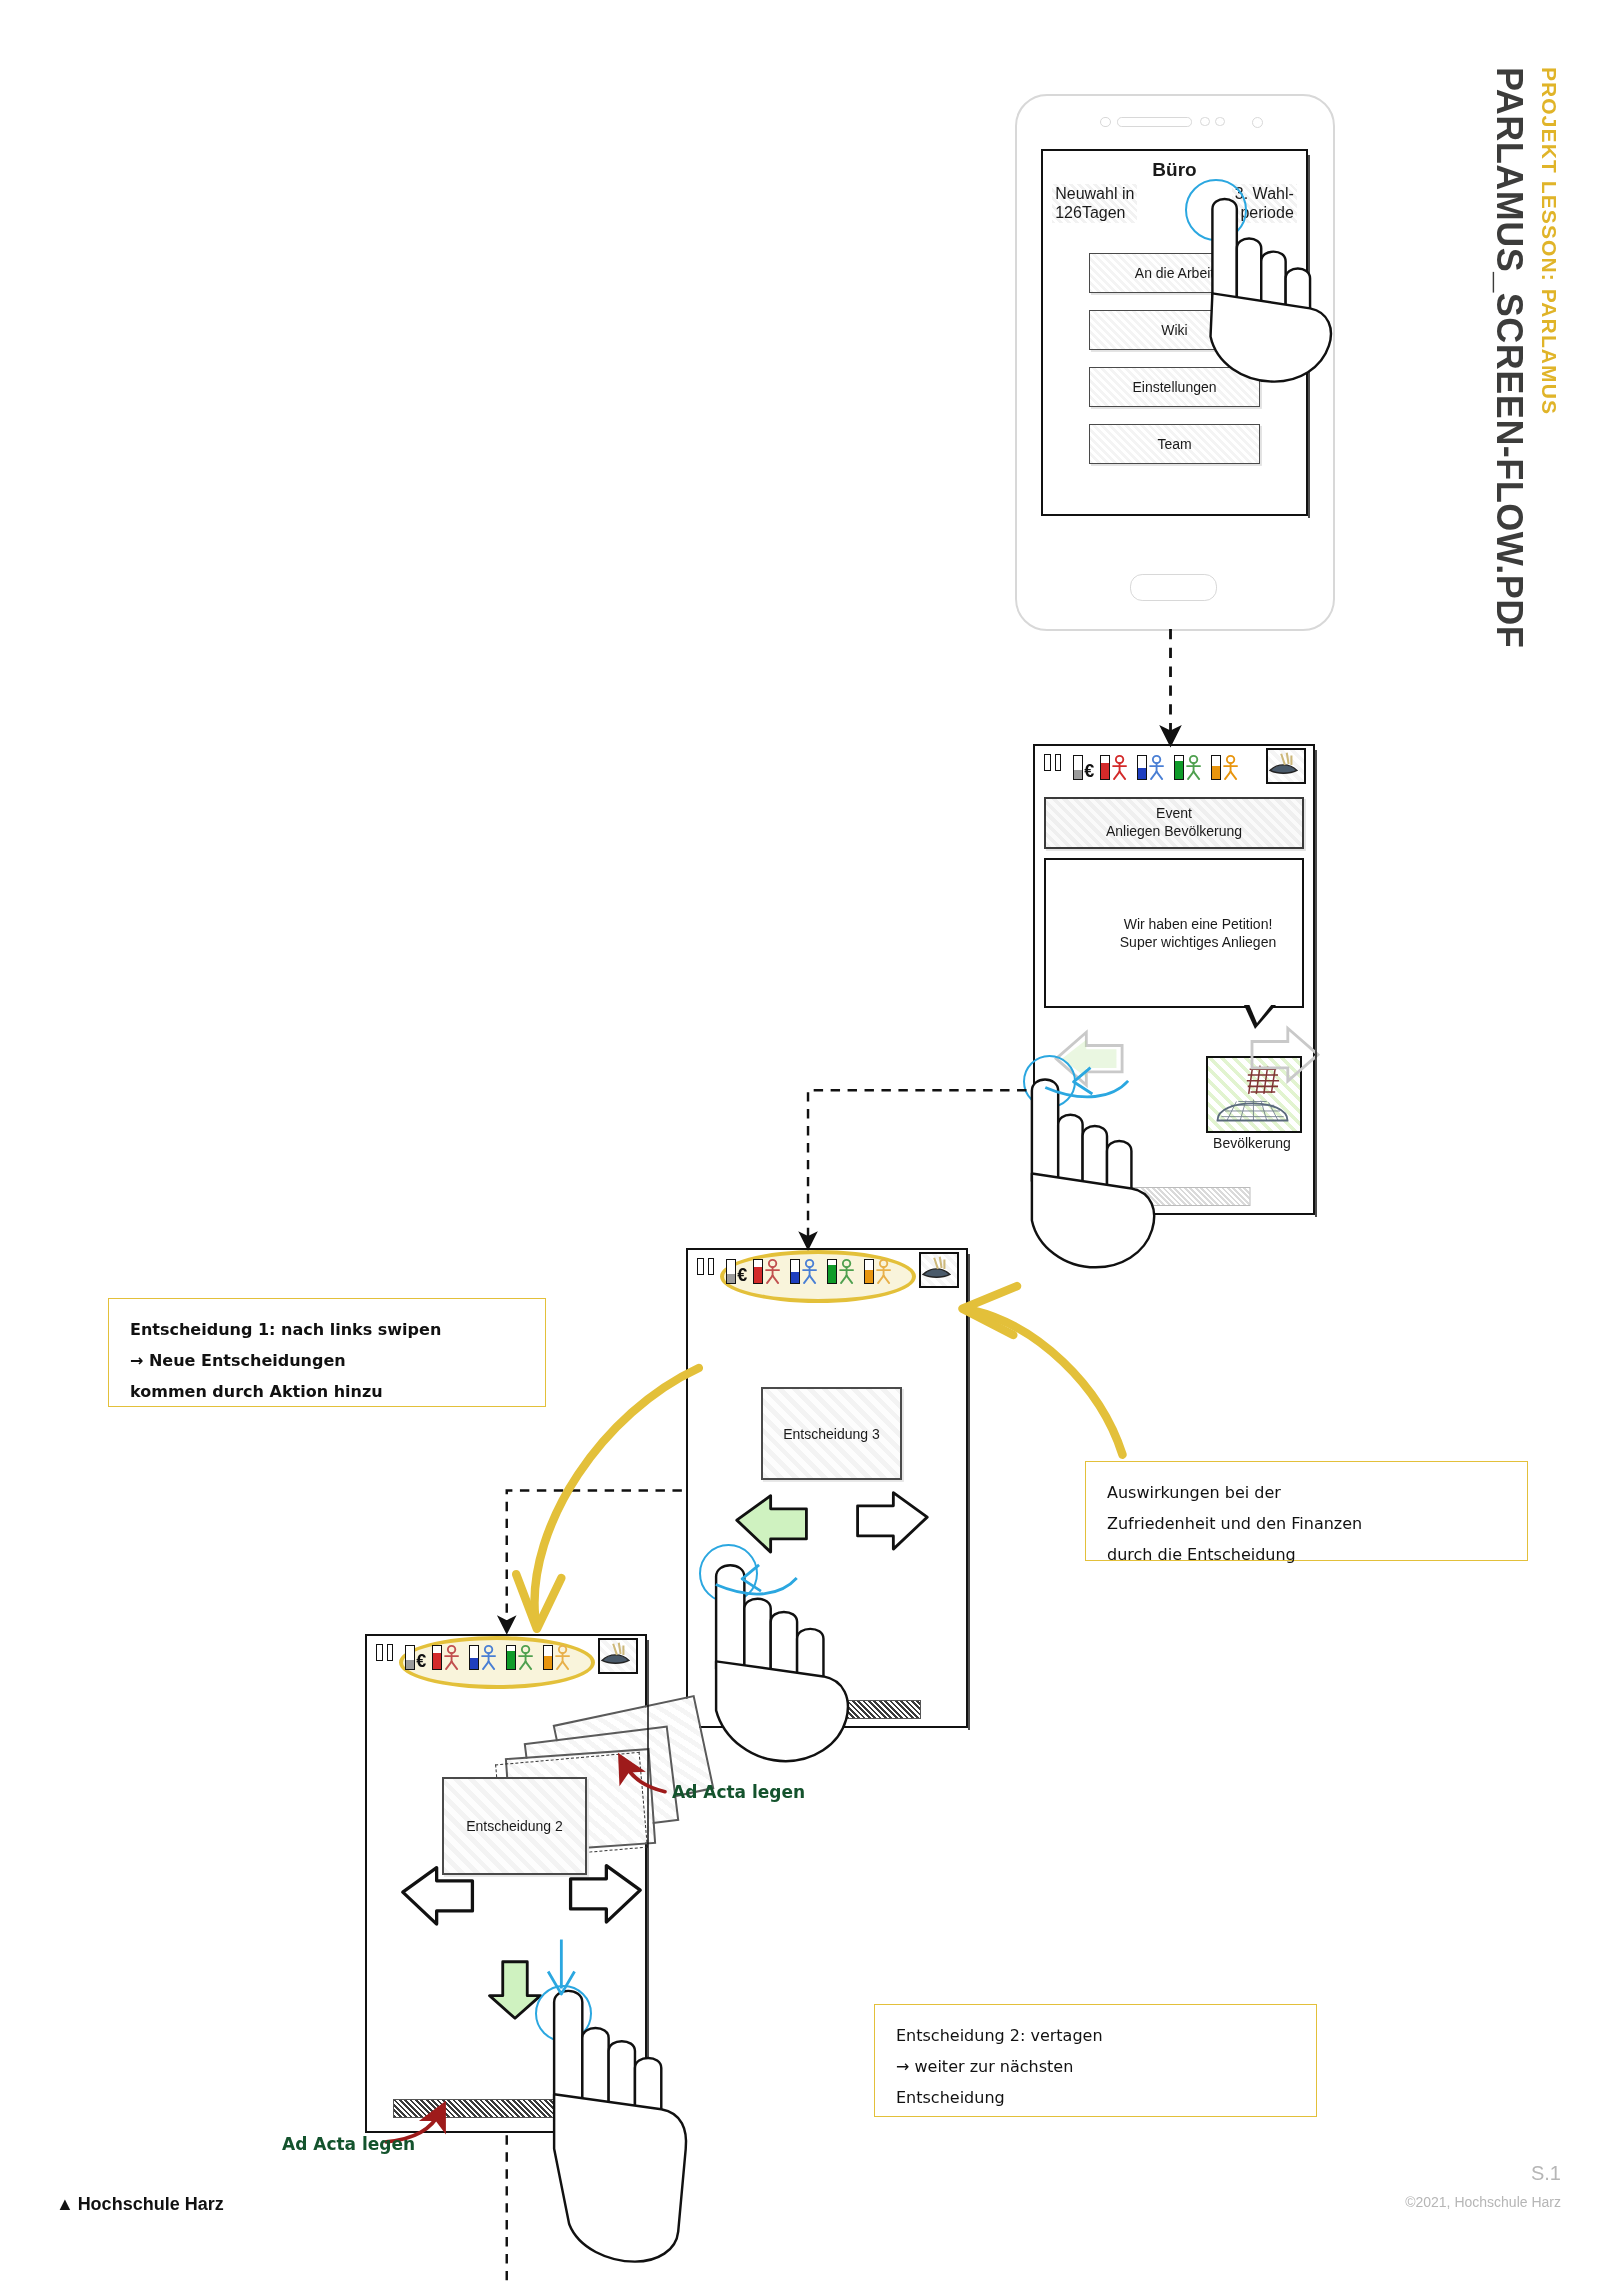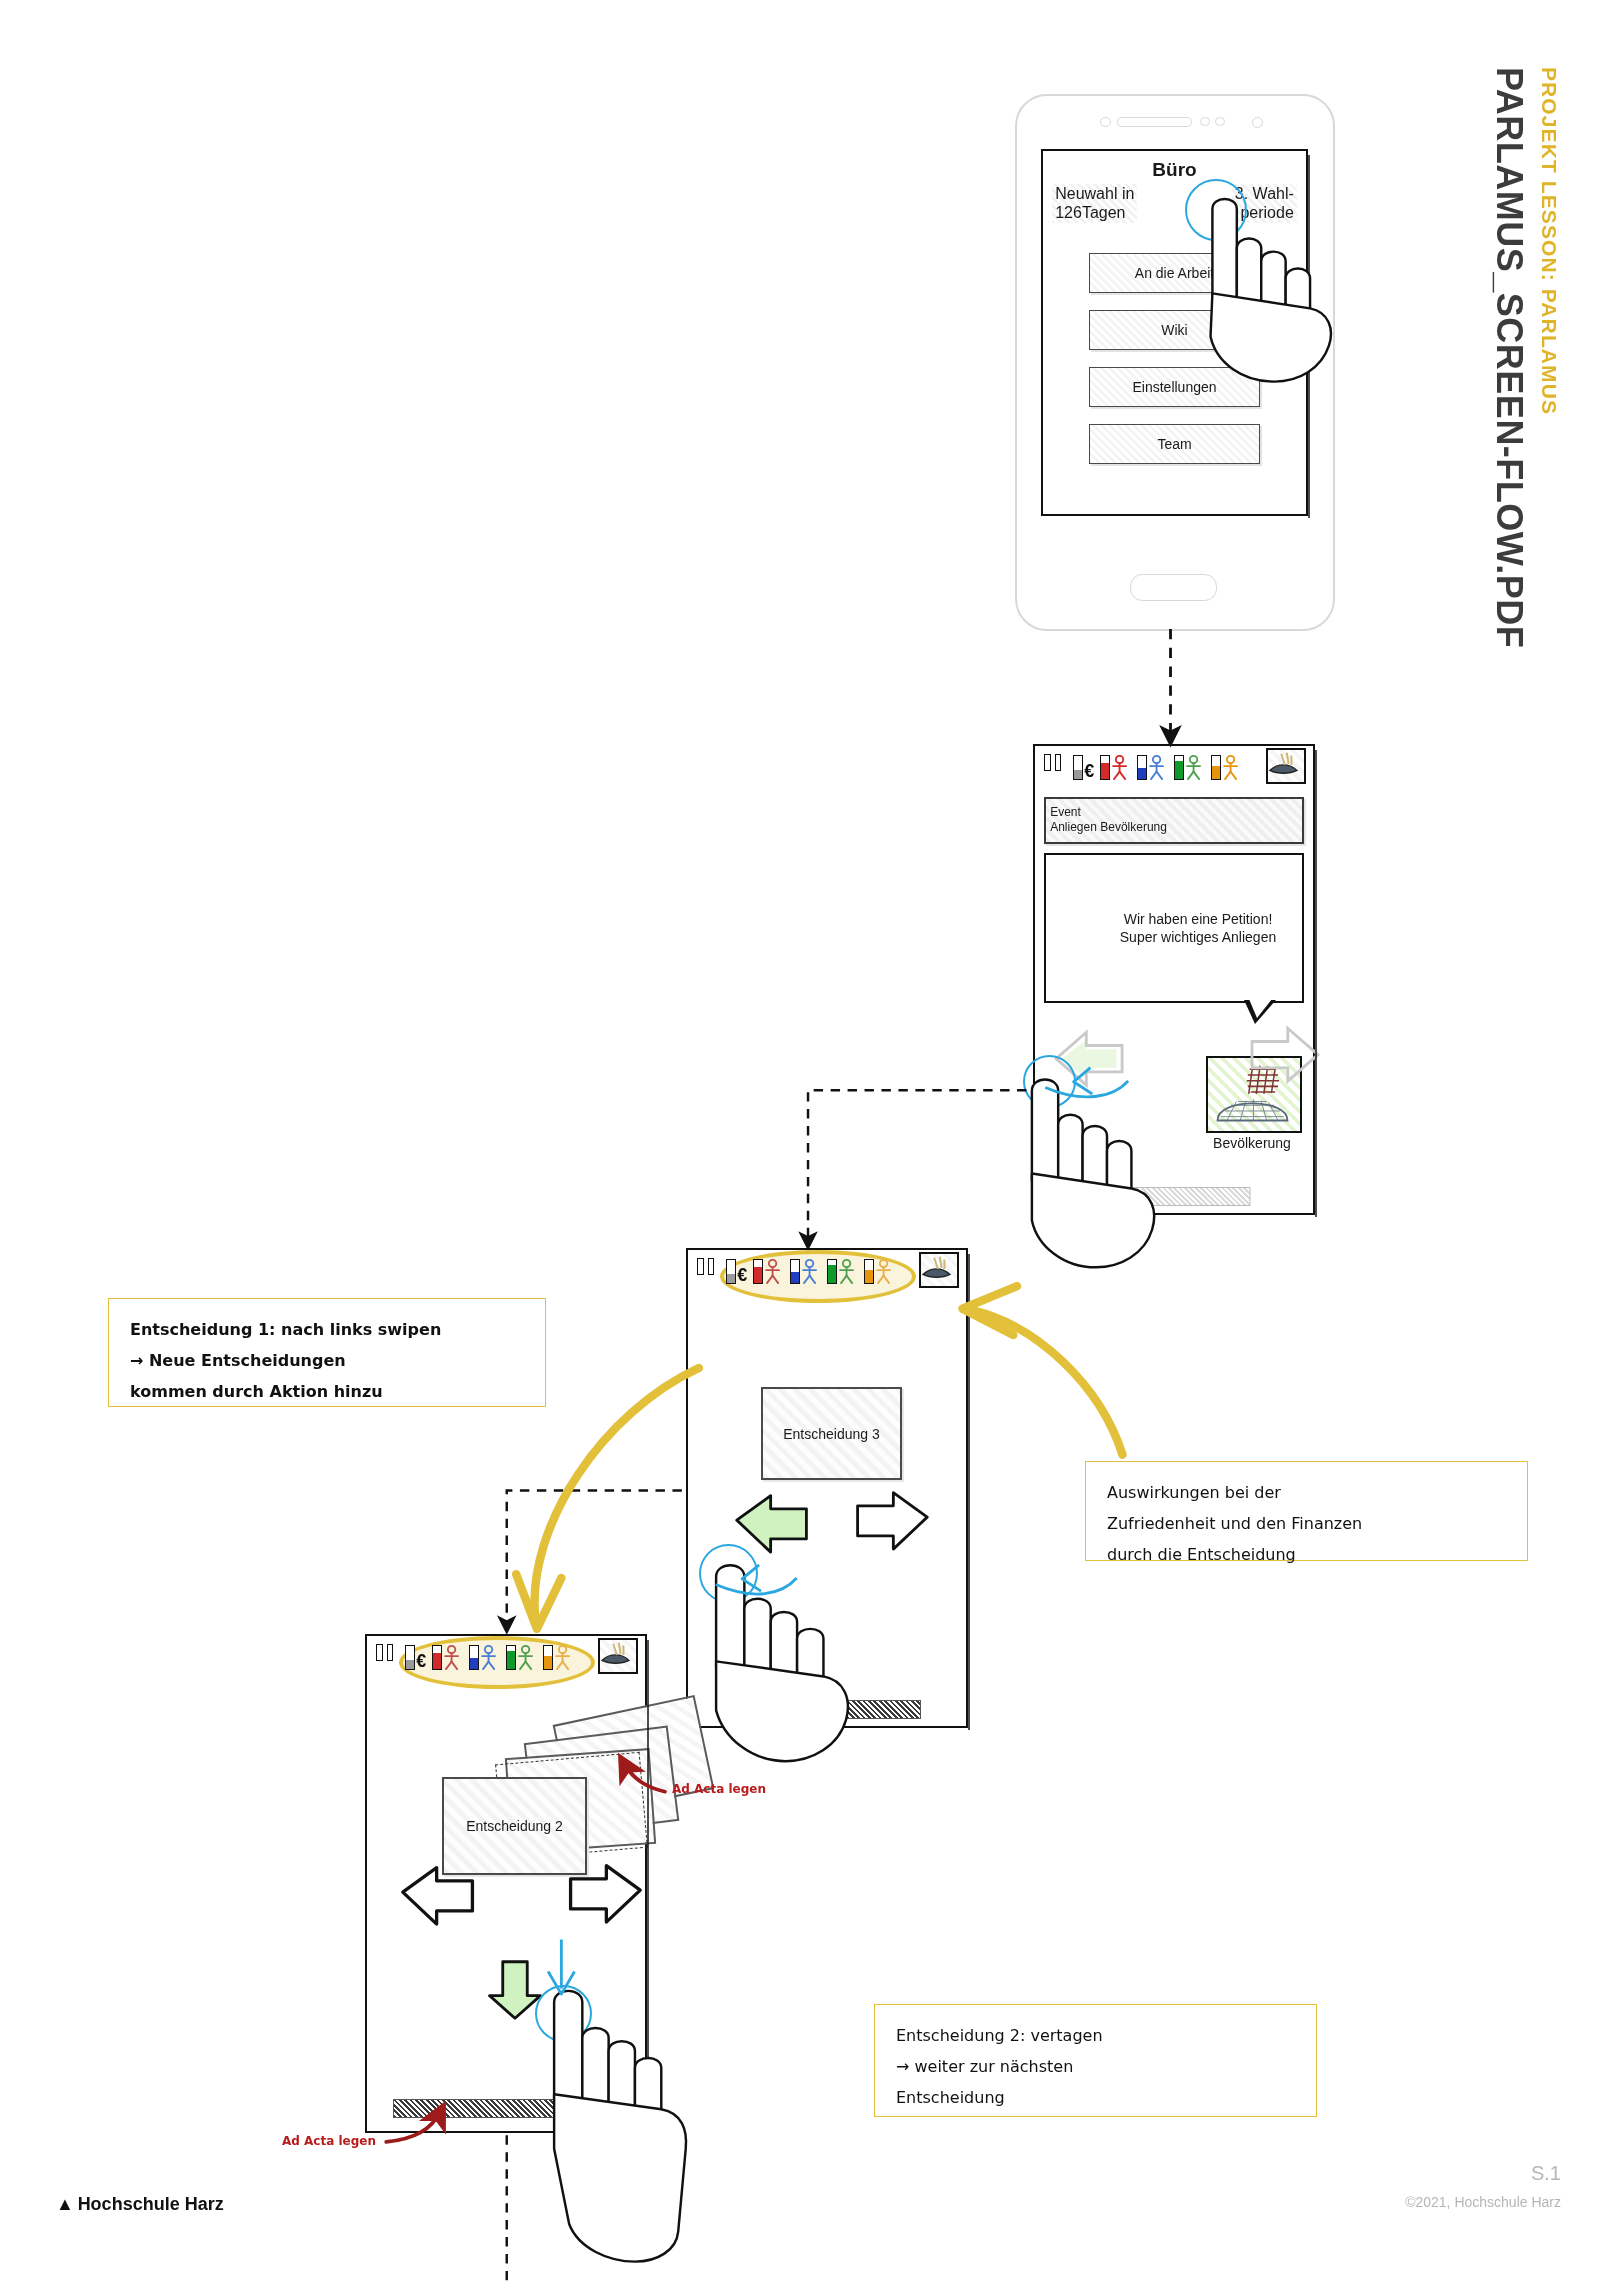--- a/index.html
+++ b/index.html
@@ -68,21 +68,21 @@
     background:repeating-linear-gradient(45deg,#f5f5f5 0 3.8px,#fff 3.8px 7.5px);}
   .book-icon svg{display:block;}
 
   .hl-oval{position:absolute;left:32px;top:0px;width:188px;height:45px;
     border:4.7px solid #E3C03A;border-radius:50%;background:rgba(240,225,160,.38);}
 
   
   .event-banner{
     margin:5.6px 9.4px 0;border:2.4px solid #3a3a3a;
     background:repeating-linear-gradient(45deg,#efefef 0 3.8px,#fafafa 3.8px 7.5px);
-    text-align:left;font-size:12px;line-height:1.25;padding:6.6px 3.8px;
+    text-align:center;font-size:14px;line-height:1.25;padding:6.6px 3.8px;
     box-shadow:1.9px 1.9px 0 #e4e4e4;}
   .speech{
     margin:9.4px 9.4px 0;border:2.4px solid #111;background:#fff;height:146px;
     display:flex;align-items:center;justify-content:center;text-align:center;
     font-size:14px;line-height:1.3;position:relative;padding-left:48px;}
   .speech .tail{position:absolute;right:26px;bottom:-22.6px;width:0;height:0;
     border-left:11.3px solid transparent;border-right:21px solid transparent;border-top:24.5px solid #111;}
   .speech .tail-in{position:absolute;right:30px;bottom:-17px;width:0;height:0;
     border-left:8.5px solid transparent;border-right:15px solid transparent;border-top:19px solid #fff;}
   .bev-card{position:absolute;right:15px;bottom:62px;width:92px;}
@@ -115,22 +115,22 @@
   .note{position:absolute;border:1.9px solid #E3C03A;background:#fff;
     padding:15px 21px;box-sizing:border-box;
     font-family:"DejaVu Sans",sans-serif;font-size:16px;line-height:1.95;color:#111;}
 
   
   #footer-left{position:absolute;left:56px;top:2194px;font-size:18px;font-weight:bold;color:#111;}
   #footer-left .tri{display:inline-block;margin-right:3.8px;}
   #footer-page{position:absolute;right:56px;top:2162px;font-size:20px;color:#b6b6b6;text-align:center;}
   #footer-copy{position:absolute;right:56px;top:2194px;font-size:14px;color:#b6b6b6;}
 
-  .redlabel{position:absolute;color:#b91c1c;font-family:"DejaVu Sans",sans-serif;
-     font-size:12px;font-weight:600;white-space:nowrap;}
+  .redlabel{position:absolute;color:#14532d;font-family:"DejaVu Sans",sans-serif;
+     font-size:17px;font-weight:600;white-space:nowrap;}
 
   svg.overlay{position:absolute;left:0;top:0;width:1617px;height:2286px;pointer-events:none;}
 </style>
 </head>
 <body>
 
 <div id="side-title-wrap">
   <div class="vert" id="doc-subtitle">PROJEKT LESSON: PARLAMUS</div>
   <div class="vert" id="doc-title">PARLAMUS_SCREEN-FLOW.PDF</div>
 </div>

